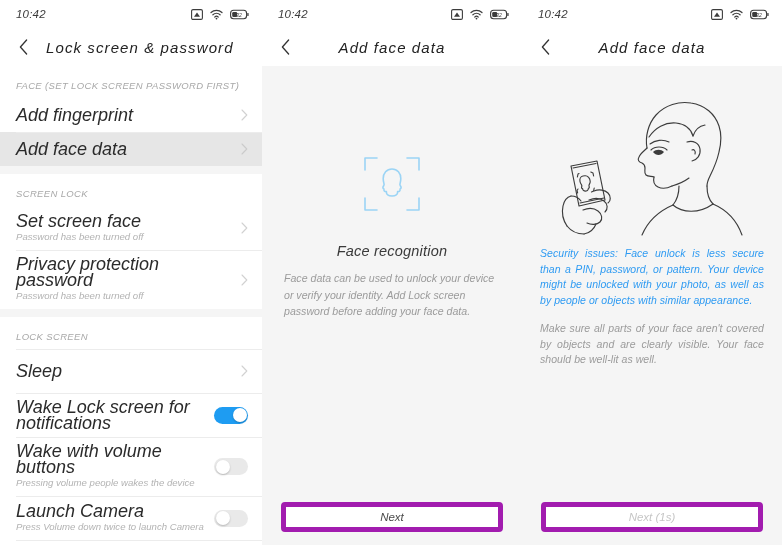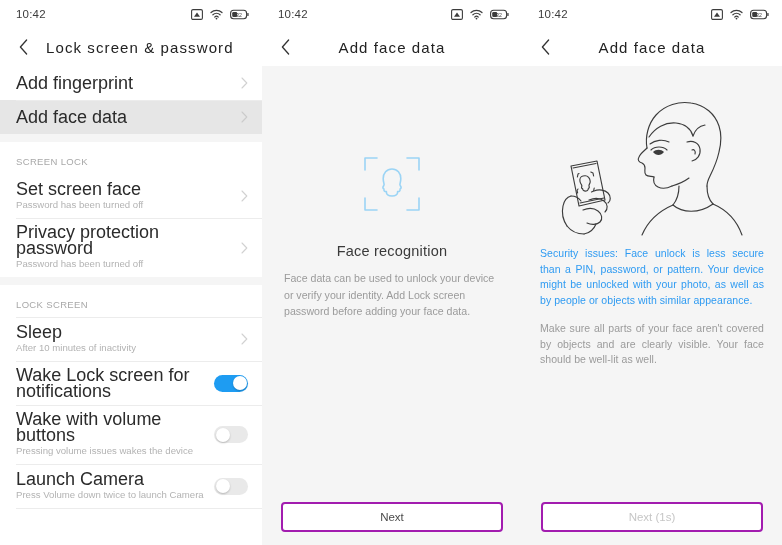--- a/index.html
+++ b/index.html
@@ -3,21 +3,21 @@
 <meta charset="utf-8">
 <style>
   * { box-sizing: border-box; margin: 0; padding: 0; }
   html, body {
     width: 782px; height: 545px;
     background: #ffffff;
     font-family: "Liberation Sans", sans-serif;
     overflow: hidden;
   }
   .screens { display: flex; width: 782px; height: 545px; }
-  .panel { position: relative; height: 545px; overflow: hidden; }
+  .panel { position: relative; height: 545px; overflow: hidden; font-style: italic; }
   .p1 { width: 262px; background: #ffffff; }
   .p2 { width: 260px; background: #f5f5f5; }
   .p3 { width: 260px; background: #f5f5f5; }
 
   
   .statusbar {
     height: 28px; background: #ffffff;
     display: flex; align-items: center;
     padding: 0 13px 0 16px;
   }
@@ -110,21 +110,21 @@
   }
 
   
   .btn-bar {
     position: absolute; left: 0; right: 0; bottom: 0;
     height: 56px; display: flex; align-items: center; justify-content: center;
     background: #f5f5f5;
   }
   .next-btn {
     width: 222px; height: 30px; border-radius: 4px;
-    background: #ffffff; border: 2px solid #a21caf;
+    background: #ffffff; border: 5px solid #a21caf;
     display: flex; align-items: center; justify-content: center;
     font-size: 11.5px; color: #4a4a4a; cursor: pointer;
   }
   .next-btn.disabled { color: #c6c6c6; cursor: default; }
 </style>
 </head>
 <body>
 
 <div class="screens">
 
@@ -155,20 +155,21 @@
     <div class="appbar">
       <span class="back-btn">
         <svg class="chev-back" width="9" height="16" viewBox="0 0 9 16">
           <path d="M7.6 1 L1.4 8 L7.6 15" fill="none" stroke="#333" stroke-width="1.3" stroke-linecap="round" stroke-linejoin="round"></path>
         </svg>
       </span>
       <span class="appbar-title">Lock screen &amp; password</span>
     </div>
 
     <div class="list" id="p1-list">
+        <div class="section-head">FACE (SET LOCK SCREEN PASSWORD FIRST)</div>
         <div class="row nodiv">
           <div class="row-texts">
             <div class="row-title">Add fingerprint</div>
           </div>
           <svg class="chev" width="7" height="12" viewBox="0 0 7 12">
             <path d="M1 1 L5.8 6 L1 11" fill="none" stroke="#c2c2c2" stroke-width="1.1" stroke-linecap="round" stroke-linejoin="round"></path>
           </svg>
         </div>
         <div class="row highlight">
           <div class="divider"></div>
@@ -199,40 +200,39 @@
           <svg class="chev" width="7" height="12" viewBox="0 0 7 12">
             <path d="M1 1 L5.8 6 L1 11" fill="none" stroke="#c2c2c2" stroke-width="1.1" stroke-linecap="round" stroke-linejoin="round"></path>
           </svg>
         </div>
         <div class="sec-spacer"></div>
         <div class="section-head">LOCK SCREEN</div>
         <div class="row two-line">
           <div class="divider"></div>
           <div class="row-texts">
             <div class="row-title">Sleep</div>
-            <div class="row-sub">After 10 minutes of inactivity</div>
           </div>
           <svg class="chev" width="7" height="12" viewBox="0 0 7 12">
             <path d="M1 1 L5.8 6 L1 11" fill="none" stroke="#c2c2c2" stroke-width="1.1" stroke-linecap="round" stroke-linejoin="round"></path>
           </svg>
         </div>
         <div class="row">
           <div class="divider"></div>
           <div class="row-texts">
             <div class="row-title">Wake Lock screen for notifications</div>
           </div>
           <div class="toggle on">
             <div class="knob"></div>
           </div>
         </div>
         <div class="row two-line">
           <div class="divider"></div>
           <div class="row-texts">
             <div class="row-title">Wake with volume buttons</div>
-            <div class="row-sub">Pressing volume issues wakes the device</div>
+            <div class="row-sub">Pressing volume people wakes the device</div>
           </div>
           <div class="toggle">
             <div class="knob"></div>
           </div>
         </div>
         <div class="row two-line">
           <div class="divider"></div>
           <div class="row-texts">
             <div class="row-title">Launch Camera</div>
             <div class="row-sub">Press Volume down twice to launch Camera</div>

